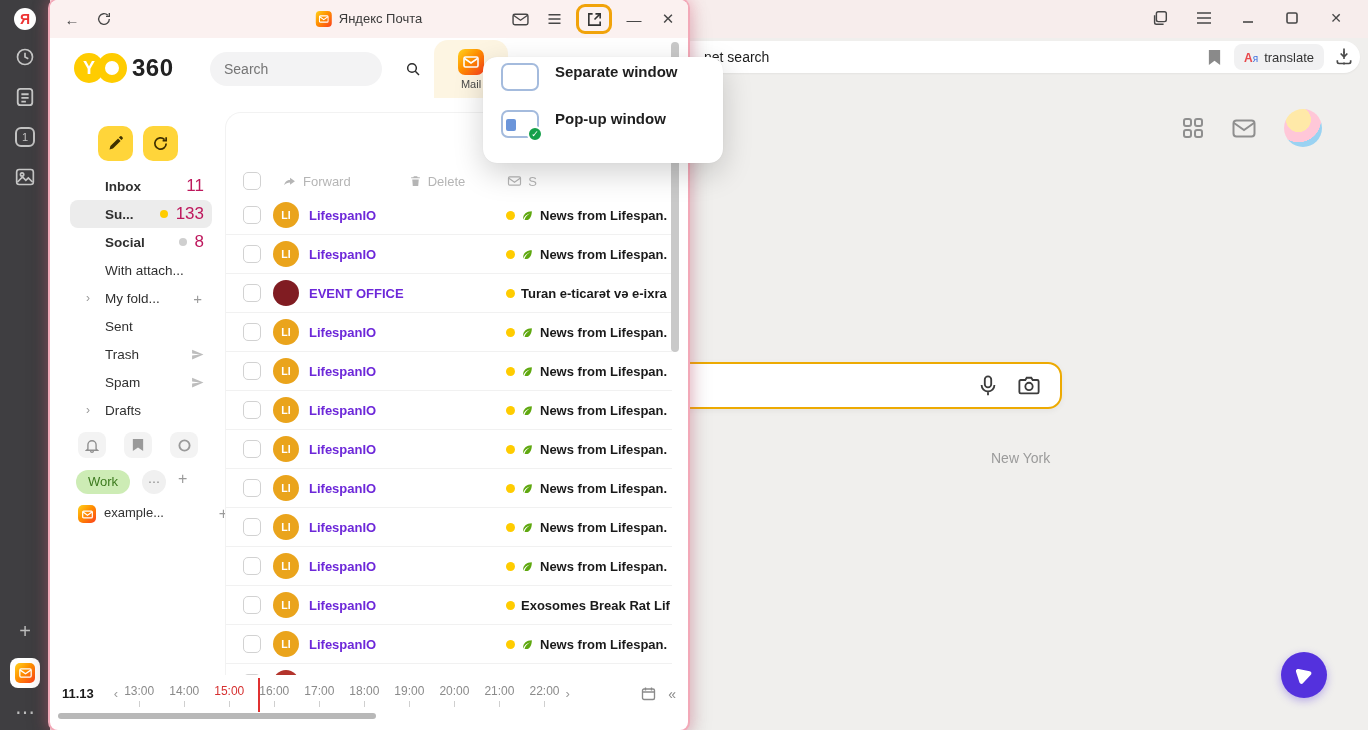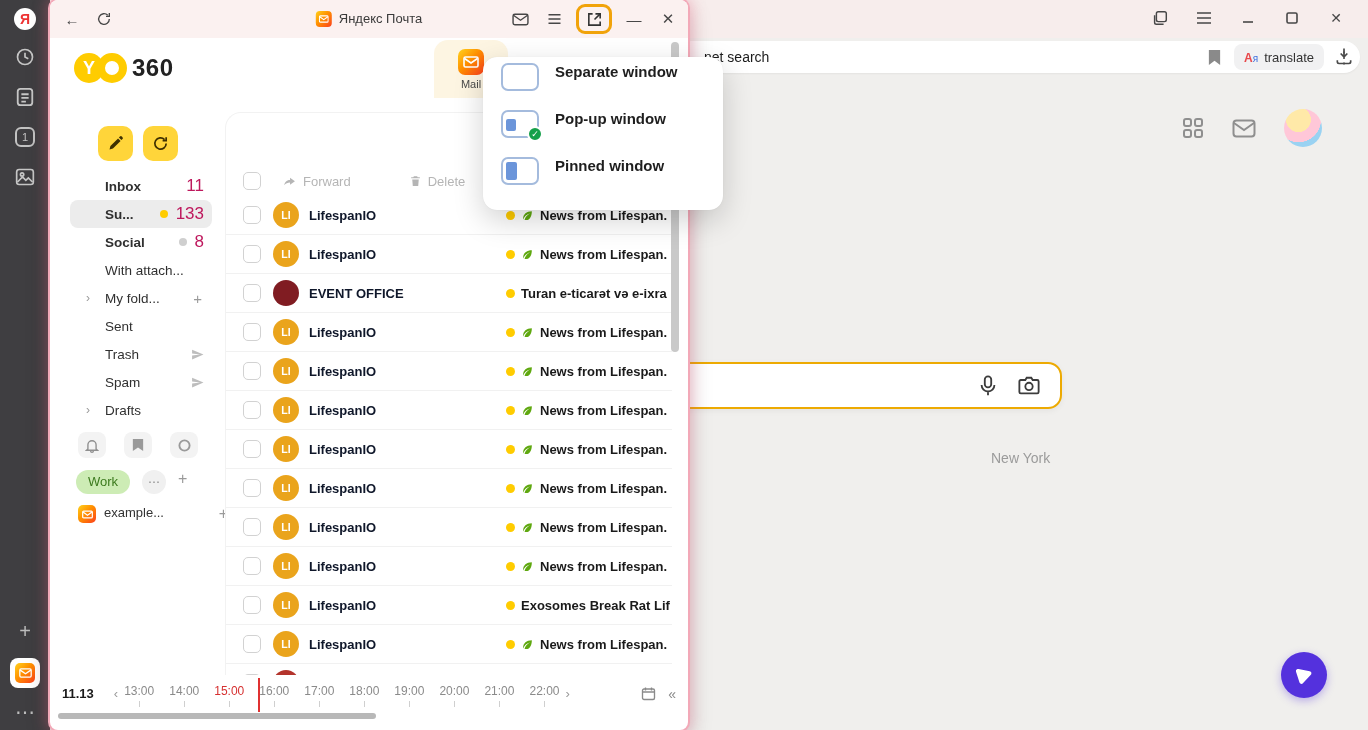--- a/index.html
+++ b/index.html
@@ -84,21 +84,21 @@
 #mtoolbar .cb{margin-left:17px}
 .tbtn{display:flex;align-items:center;gap:6px}
 #tb-fwd{margin-left:21px}
 #tb-del{margin-left:58px}
 #tb-spam{margin-left:42px}
 #rows{position:absolute;left:0;top:83px;width:100%}
 .mrow{height:39px;display:flex;align-items:center;position:relative;border-bottom:1px solid #f1f1f1;white-space:nowrap}
 .cb{width:18px;height:18px;border:1.6px solid #d2d2d2;border-radius:5px;background:#fff;flex:0 0 auto}
 .mrow .cb{margin-left:17px}
 .mav{width:26px;height:26px;border-radius:50%;margin-left:12px;display:flex;align-items:center;justify-content:center;color:#fff;font-size:10.5px;font-weight:bold;flex:0 0 auto}
-.msender{margin-left:10px;font-size:13px;font-weight:bold;color:#0f172a;width:150px;overflow:hidden}
+.msender{margin-left:10px;font-size:13px;font-weight:bold;color:#6d28d9;width:150px;overflow:hidden}
 .mright{position:absolute;left:280px;display:flex;align-items:center;gap:6px;overflow:hidden;right:0}
 .mdot{width:9px;height:9px;border-radius:50%;background:#ffcc00;flex:0 0 auto}
 .msub{font-size:13px;font-weight:bold;color:#1a1a1a;overflow:hidden}
 
 
 #vscroll{position:absolute;right:9px;top:42px;width:8px;height:310px;background:#c9c9c9;border-radius:4px}
 #hscroll{position:absolute;left:8px;top:713px;width:318px;height:6px;background:#b8b8b8;border-radius:3px}
 
 
 #timeline{position:absolute;left:2px;top:675px;width:634px;height:37px;background:#fff;display:flex;align-items:center;padding:0 10px;border-radius:0 0 8px 8px}
@@ -290,20 +290,29 @@
         </span>
         <span class="pt-ic">—</span>
         <span class="pt-ic">✕</span>
       </span>
     </div>
 
     <div id="plogo">
       <span class="logo-y">Y</span>
       <span class="logo-o"></span>
       <span class="logo-360">360</span>
+    </div>
+    <div id="psearch">
+      <input type="text" placeholder="Search" style="">
+      <span>
+        <svg width="16" height="16" viewBox="0 0 24 24" fill="none" stroke="#2b2b2b" stroke-width="2.2">
+            <circle cx="10.5" cy="10.5" r="6.5"></circle>
+            <path d="M15.5 15.5 21 21"></path>
+          </svg>
+      </span>
     </div>
     <div id="mailtab">
       <span class="ymail-ic" style="width:26px;height:26px;border-radius:7px">
         <svg width="16" height="12" viewBox="0 0 16 12" fill="none" stroke="#fff" stroke-width="1.6">
             <rect x="1" y="1" width="14" height="10" rx="1.5"></rect>
             <path d="M1.5 2.5 8 7l6.5-4.5"></path>
           </svg>
       </span>
       <span class="tlab">Mail</span>
     </div>
@@ -648,19 +657,15 @@
       <div class="wm-item">
         <span class="mi outline"></span>
         <span class="wm-label">Separate window</span>
       </div>
       <div class="wm-item">
         <span class="mi popup">
           <span class="mi-badge">✓</span>
         </span>
         <span class="wm-label">Pop-up window</span>
       </div>
-      <div class="wm-item">
-        <span class="mi pinned"></span>
-        <span class="wm-label">Pinned window</span>
-      </div>
     </div>
 
 </div>
 
 </body></html>

